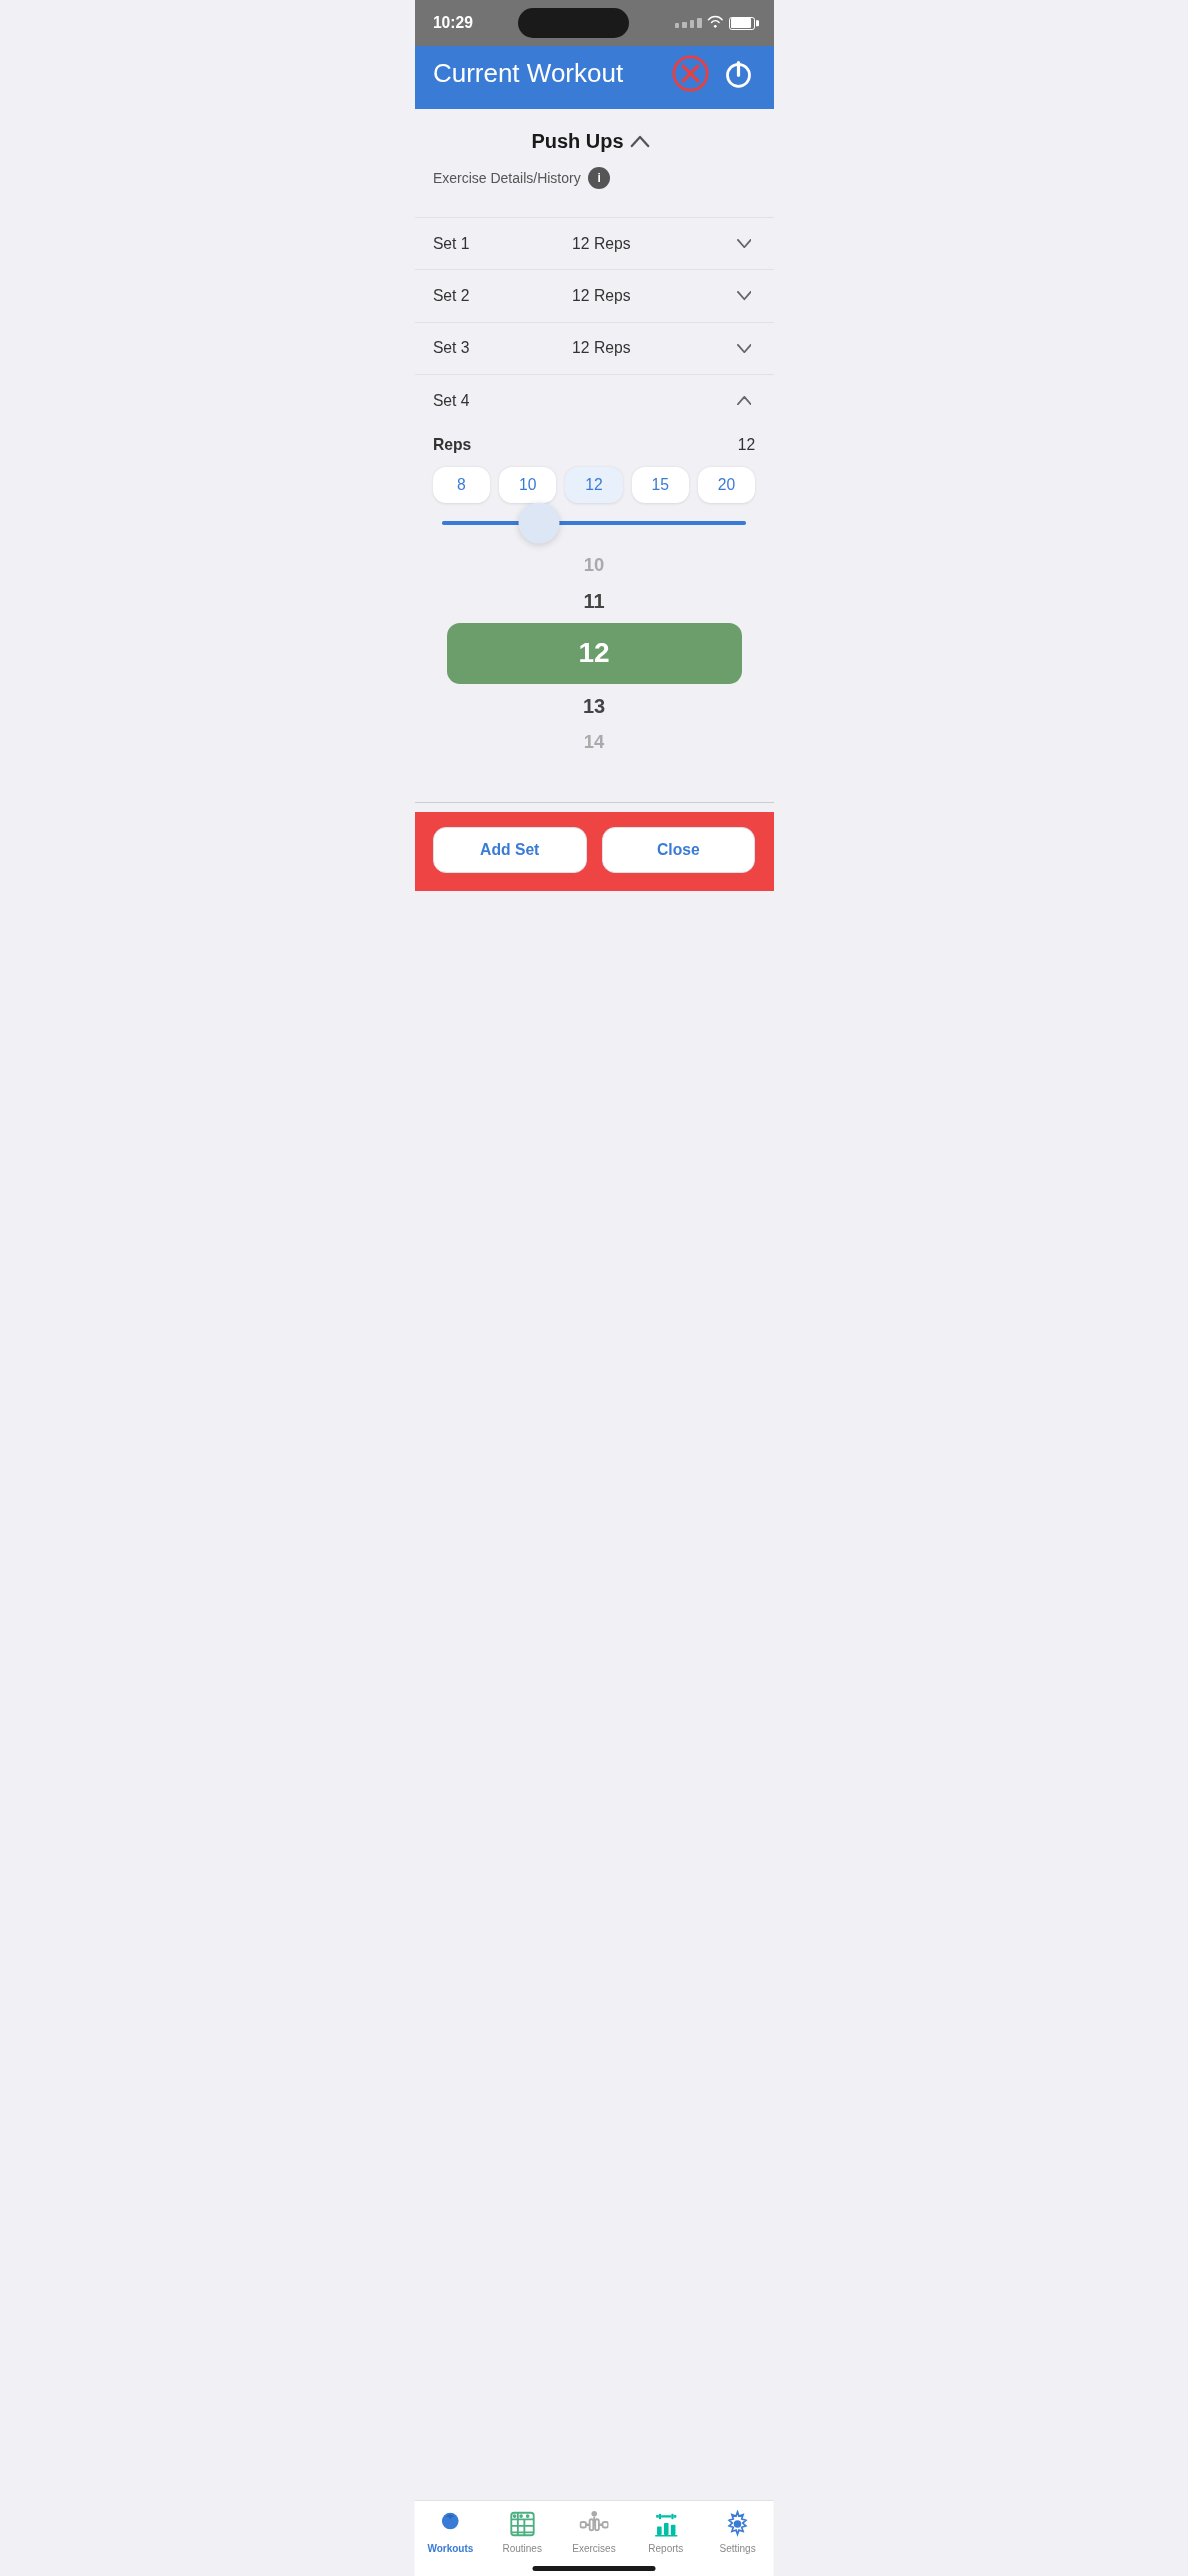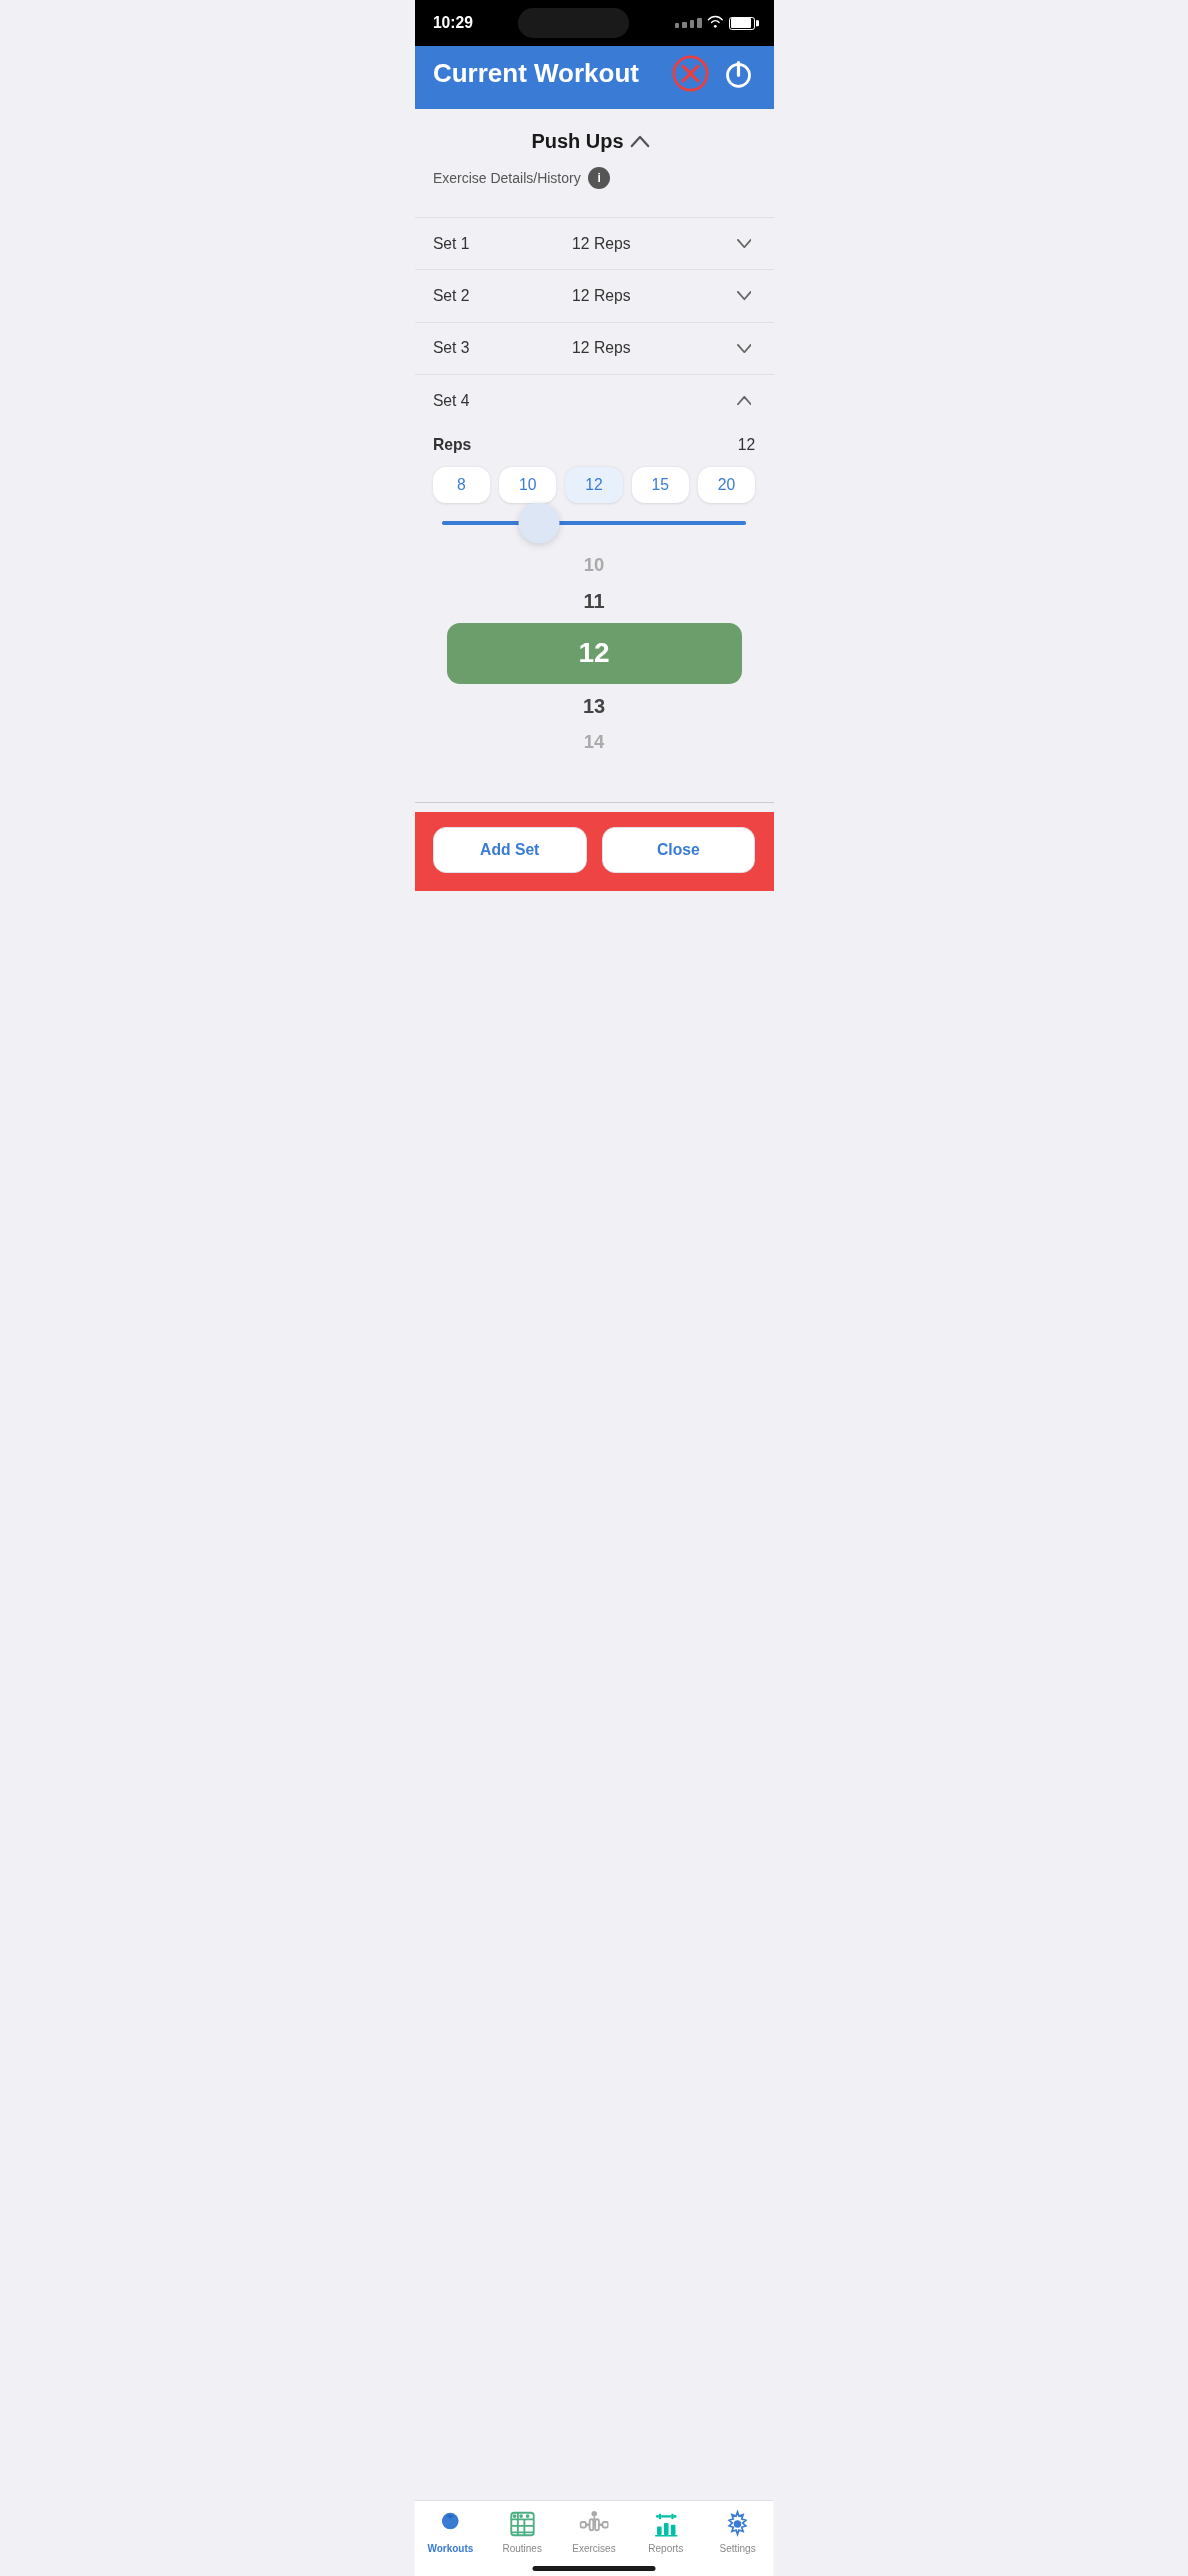--- a/index.html
+++ b/index.html
@@ -9,21 +9,21 @@
       background: #f0f0f5;
       width: 359px;
       min-height: 778px;
       margin: 0 auto;
       position: relative;
       overflow-x: hidden;
     }
 
     
     .status-bar {
-      background: #000000;
+      background: #737373;
       height: 46px;
       display: flex;
       align-items: center;
       justify-content: space-between;
       padding: 0 18.4px;
     }
     .status-time {
       color: white;
       font-size: 15.7px;
       font-weight: 600;
@@ -85,21 +85,21 @@
     .header {
       background: #3a7bd5;
       padding: 9.2px 18.4px 16.6px;
       display: flex;
       align-items: center;
       justify-content: space-between;
     }
     .header-title {
       color: white;
       font-size: 26px;
-      font-weight: 700;
+      font-weight: 400;
     }
     .header-actions {
       display: flex;
       align-items: center;
       gap: 13px;
     }
     .cancel-icon {
       width: 37px;
       height: 37px;
       position: relative;

